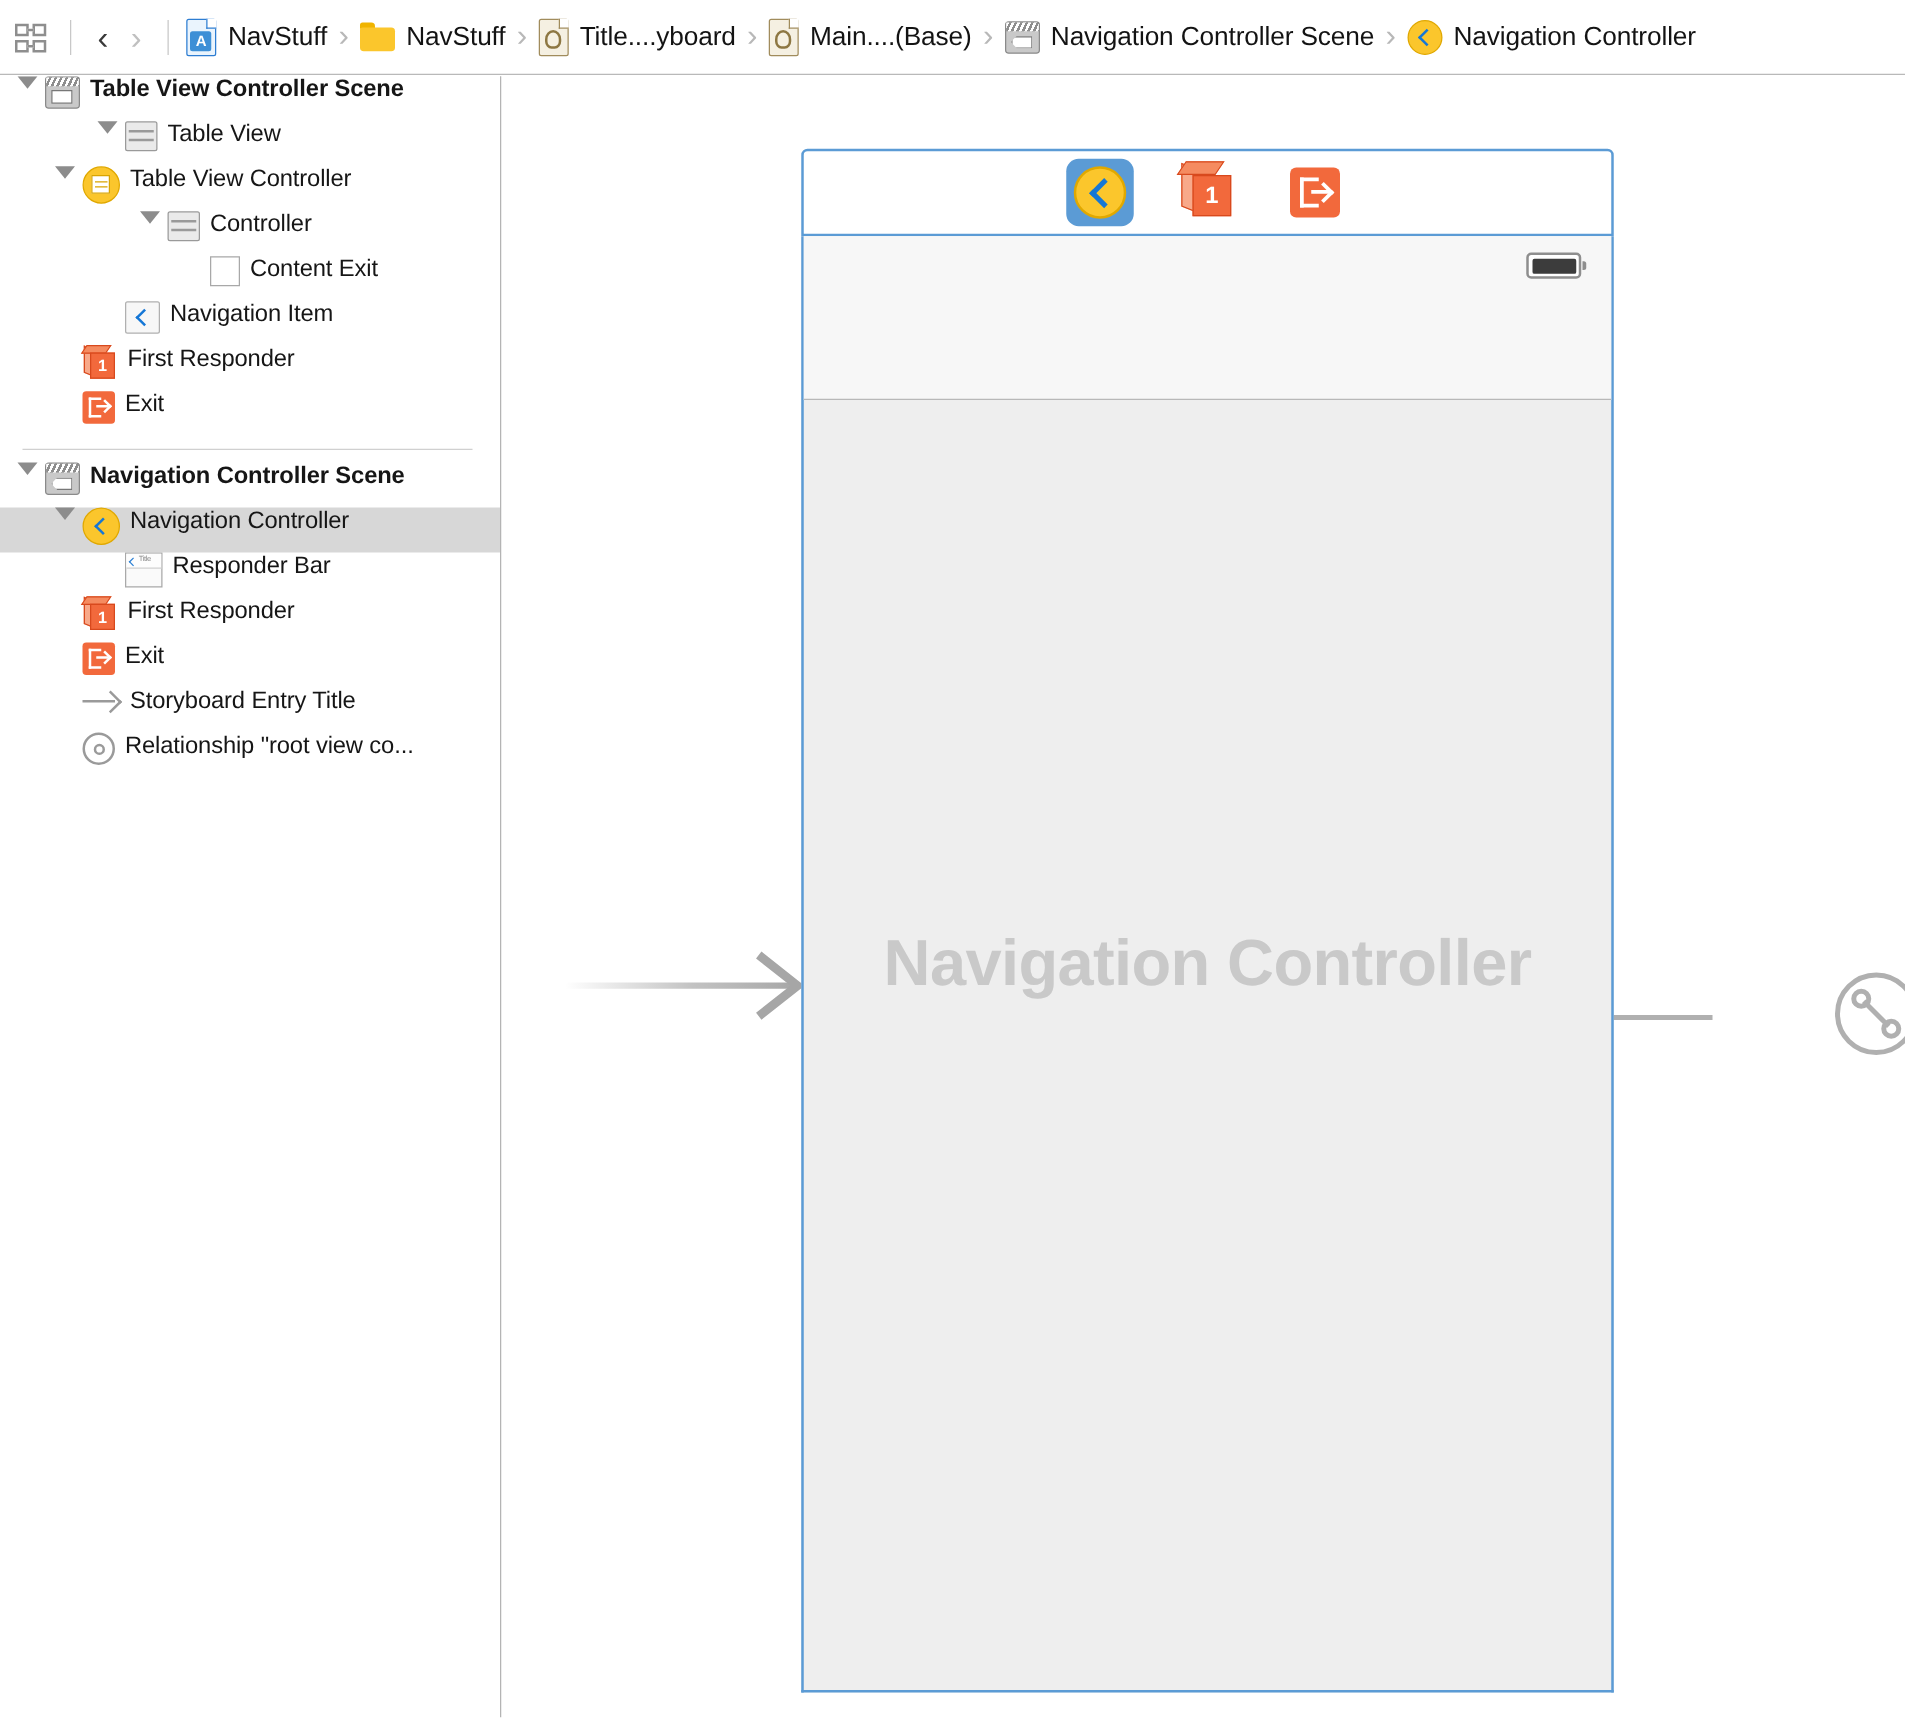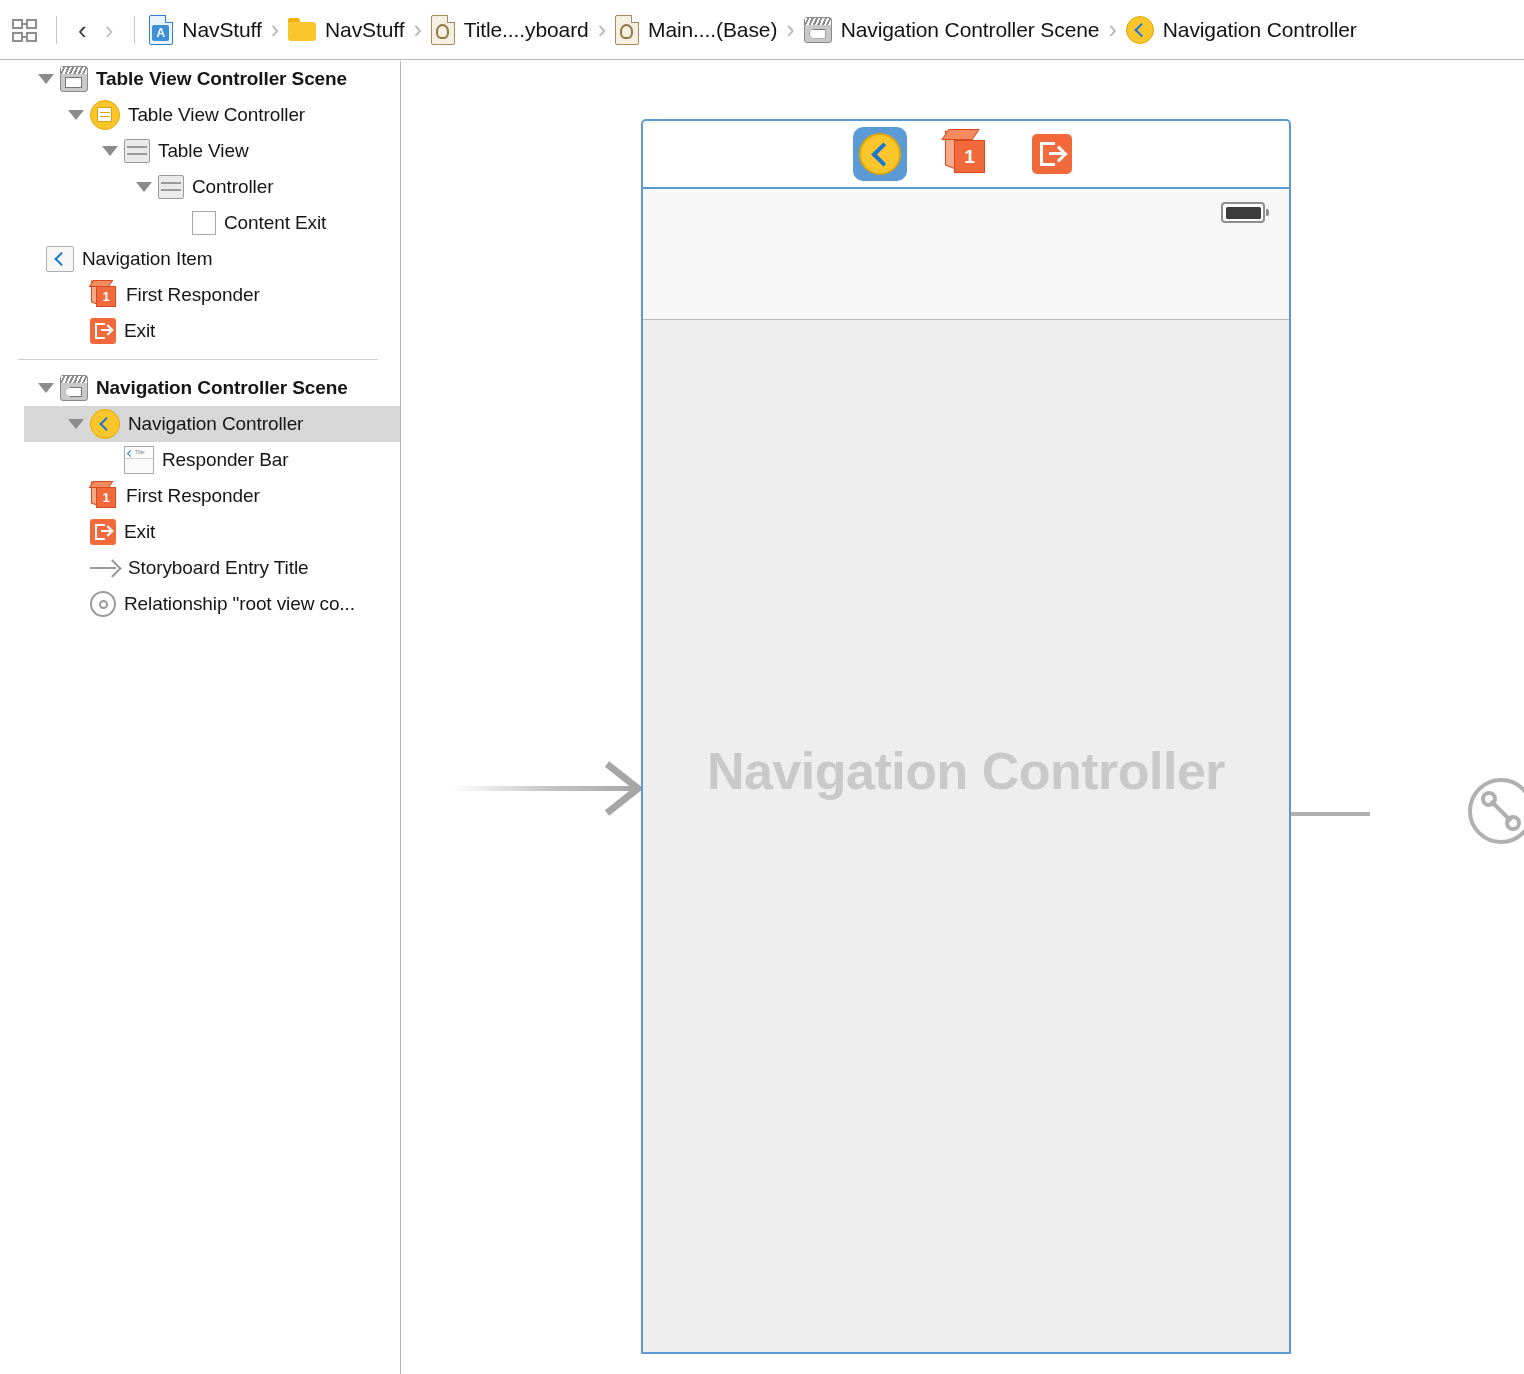--- a/index.html
+++ b/index.html
@@ -202,24 +202,23 @@
     height: 1313px;
     background: #ffffff;
     border-right: 1px solid #b4b4b4;
     box-sizing: border-box;
     overflow: hidden;
   }
   .row {
     position: relative;
     height: 36px;
     display: flex;
-    align-items: center;
+    align-items: flex-start;
     box-sizing: border-box;
     white-space: nowrap;
-    margin-left: 24px;
   }
   .row.selected { background: #d7d7d7; }
   .row-label {
     font-size: 19px;
     color: #161616;
     margin-left: 8px;
     letter-spacing: -0.1px;
   }
   .row-label.bold { font-weight: bold; }
 
@@ -703,47 +702,47 @@
   <div class="row" style="padding-left:14px">
     <span class="disc"></span>
     <span class="t-ic ic-scene-sm" style="width:28px;height:26px;position:relative">
       <span class="frame"></span>
         <span class="strip"></span>
       <span style="position:absolute;left:5px;top:11px;width:17px;height:11px;background:#fff;border:1px solid #777;box-sizing:border-box"></span>
     </span>
     <span class="row-label bold">Table View Controller Scene</span>
   </div>
 
+  <div class="row" style="padding-left:78px">
+    <span class="disc"></span>
+    <span class="t-ic t-table"></span>
+    <span class="row-label">Table View</span>
+  </div>
+
   <div class="row" style="padding-left:44px">
     <span class="disc"></span>
     <span class="t-ic t-tvc">
         <span class="inner"></span>
       </span>
     <span class="row-label">Table View Controller</span>
   </div>
 
-  <div class="row" style="padding-left:78px">
-    <span class="disc"></span>
-    <span class="t-ic t-table"></span>
-    <span class="row-label">Table View</span>
-  </div>
-
   <div class="row" style="padding-left:112px">
     <span class="disc"></span>
     <span class="t-ic t-table"></span>
     <span class="row-label">Controller</span>
   </div>
 
   <div class="row" style="padding-left:146px">
     <span class="disc hidden"></span>
     <span class="t-ic t-view"></span>
     <span class="row-label">Content Exit</span>
   </div>
 
-  <div class="row" style="">
+  <div class="row" style="padding-left:78px">
     <span class="disc hidden"></span>
     <span class="t-ic t-navitem"></span>
     <span class="row-label">Navigation Item</span>
   </div>
 
   <div class="row" style="padding-left:44px">
     <span class="disc hidden"></span>
     <span class="t-ic t-first">
       <span class="cube-side"></span>
         <span class="cube-top"></span>

